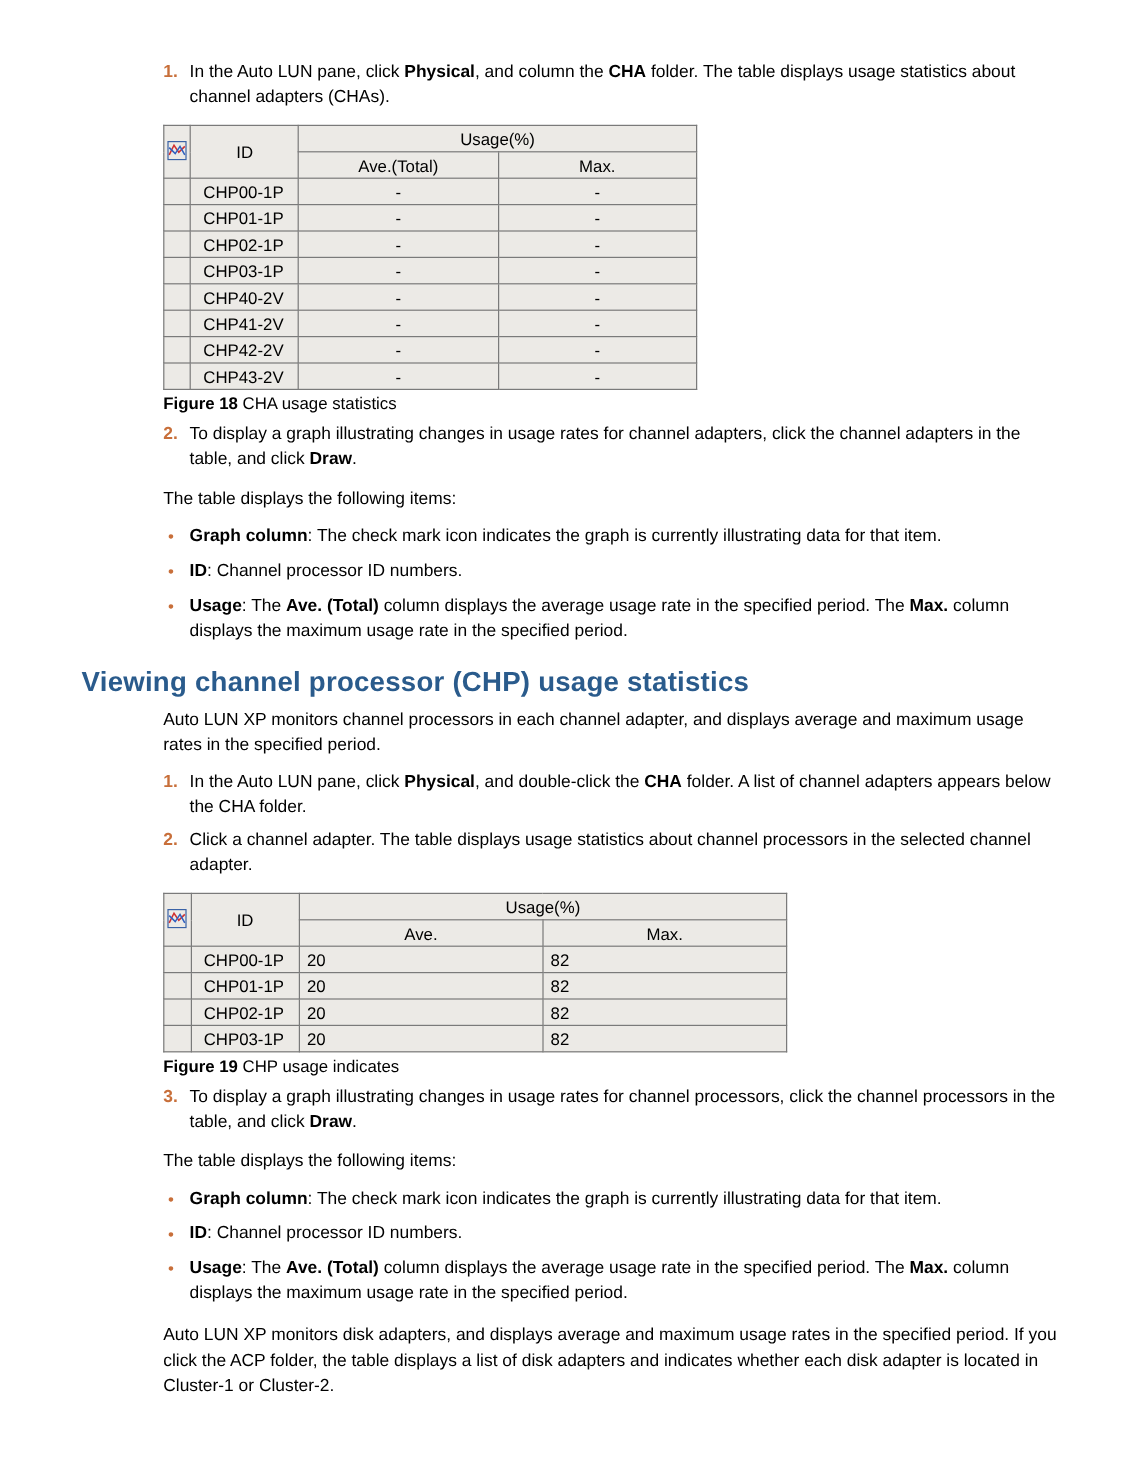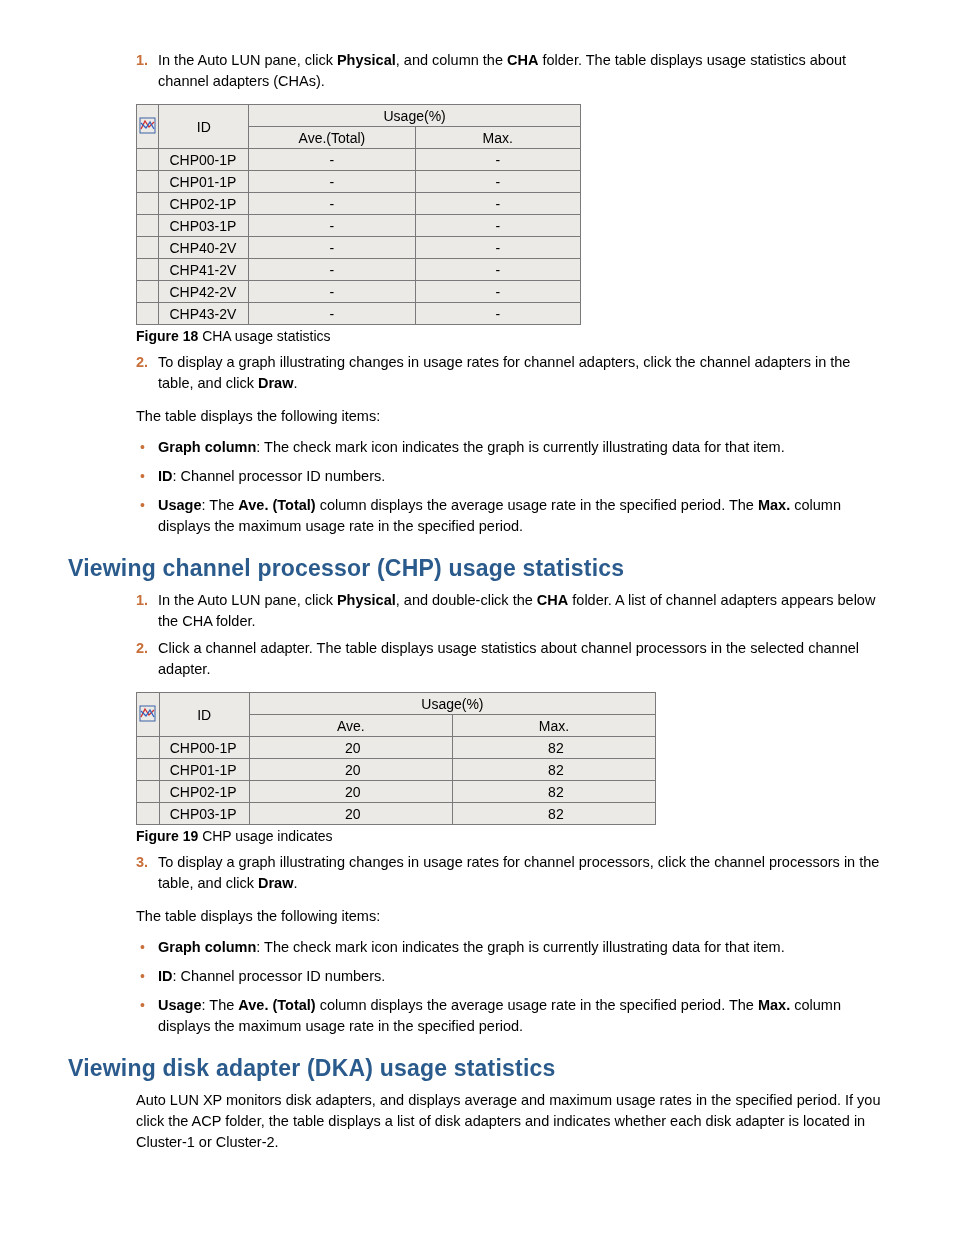--- a/index.html
+++ b/index.html
@@ -81,21 +81,21 @@
     padding: 1px 6px 1px 6px;
     font-weight: normal;
     text-align: center;
     height: 19px;
   }
   table.stat td.idcell {
     text-align: center;
     padding-left: 4px;
   }
   table.stat td.valr {
-    text-align: center;
+    text-align: left;
     padding-right: 2px;
   }
   table.stat td.valc {
     text-align: center;
   }
   .icon-cell {
     width: 22px;
     padding: 0 !important;
   }
   .chk-icon {
@@ -207,20 +207,21 @@
 
   <div class="para">The table displays the following items:</div>
 
   <ul class="bullets">
     <li><b>Graph column</b><span>: The check mark icon indicates the graph is currently illustrating data for that item.</span></li>
     <li><b>ID</b><span>: Channel processor ID numbers.</span></li>
     <li><b>Usage</b><span>: The </span><b>Ave. (Total)</b><span> column displays the average usage rate in the specified period. The </span><b>Max.</b><span> column displays the maximum usage rate in the specified period.</span></li>
   </ul>
 
   <h2 class="section">Viewing channel processor (CHP) usage statistics</h2>
+  <div class="para">Auto LUN XP monitors channel processors in each channel adapter, and displays average and maximum usage rates in the specified period.</div>
 
   <ol class="numbered">
     <li>
       <span class="num">1.</span>
       <span>
         <span>In the Auto LUN pane, click </span><b>Physical</b><span>, and double-click the </span><b>CHA</b><span> folder. A list of channel adapters appears below the CHA folder.</span>
       </span>
     </li>
     <li>
       <span class="num">2.</span>
@@ -290,16 +291,15 @@
   </ol>
 
   <div class="para">The table displays the following items:</div>
 
   <ul class="bullets">
     <li><b>Graph column</b><span>: The check mark icon indicates the graph is currently illustrating data for that item.</span></li>
     <li><b>ID</b><span>: Channel processor ID numbers.</span></li>
     <li><b>Usage</b><span>: The </span><b>Ave. (Total)</b><span> column displays the average usage rate in the specified period. The </span><b>Max.</b><span> column displays the maximum usage rate in the specified period.</span></li>
   </ul>
 
-  <h2 class="section">Viewing disk adapter (DKA) usage statistics</h2>
   <div class="para">Auto LUN XP monitors disk adapters, and displays average and maximum usage rates in the specified period. If you click the ACP folder, the table displays a list of disk adapters and indicates whether each disk adapter is located in Cluster-1 or Cluster-2.</div>
 
 </div>
 
 </body></html>

